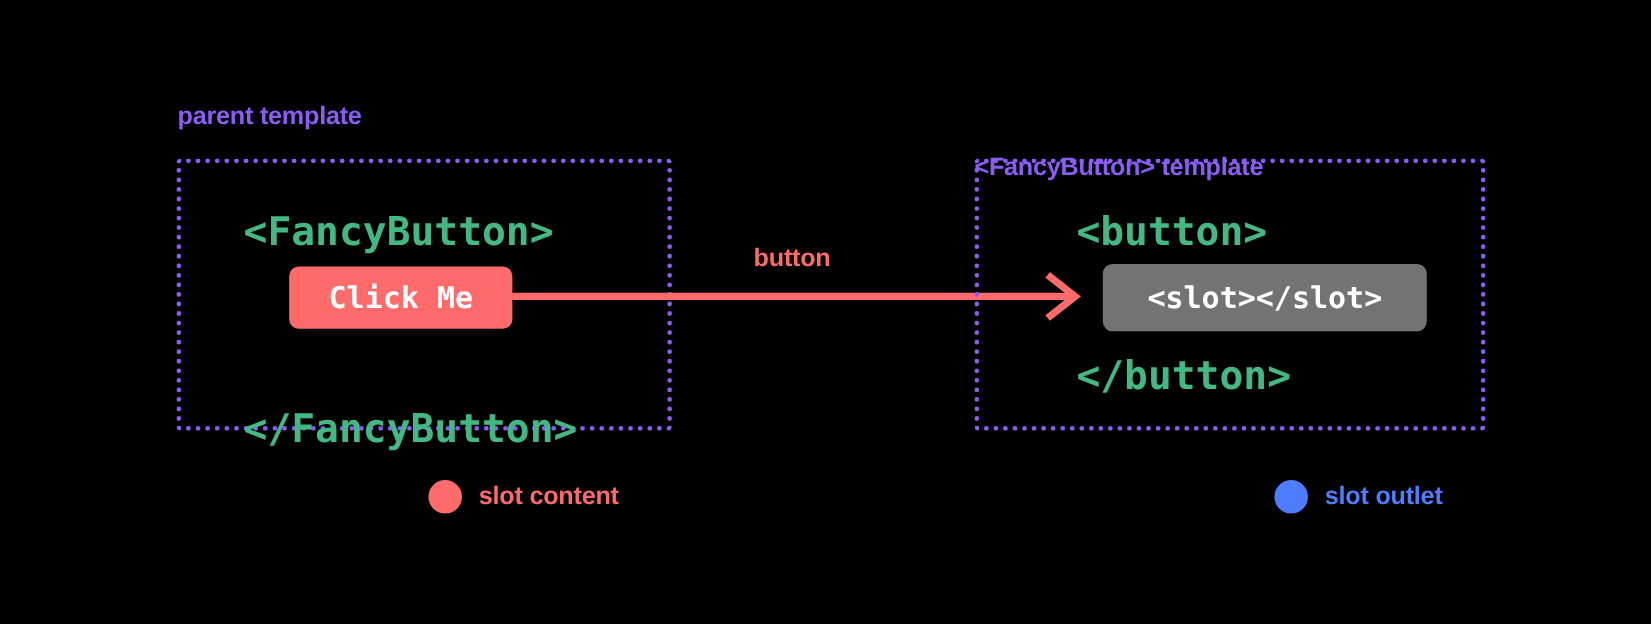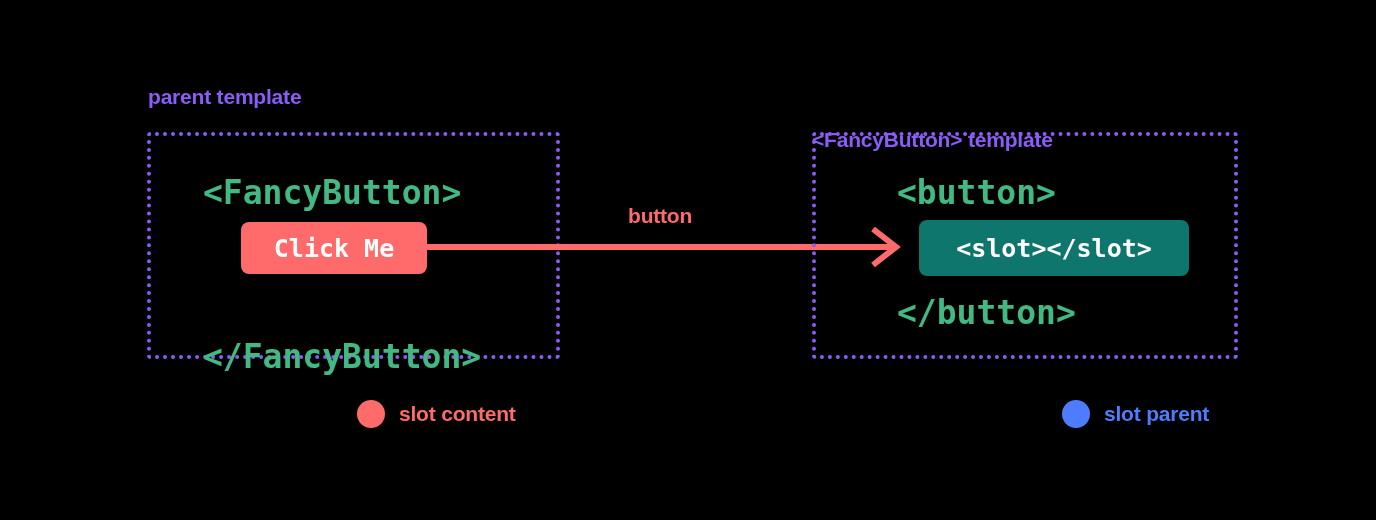--- a/index.html
+++ b/index.html
@@ -74,21 +74,21 @@
     white-space: nowrap;
     box-sizing: border-box;
     margin-left: 22px;
   }
   #chip-click-me {
     left: 219px; top: 222px; width: 186px; height: 52px;
     background: #ff6b6b;
   }
   #chip-slot {
     left: 897px; top: 220px; width: 270px; height: 56px;
-    background: #0f766e;
+    background: #737373;
   }
 
   
   #arrow-svg {
     position: absolute;
     left: 400px;
     top: 226px;
     width: 510px;
     height: 42px;
     overflow: visible;
@@ -165,16 +165,16 @@
 
   <div class="code-tag" id="tag-button-close">&lt;/button&gt;</div>
 
   <div class="legend-item" id="legend-slot-content">
     <span class="legend-dot"></span>
     <span class="legend-label">slot content</span>
   </div>
 
   <div class="legend-item" id="legend-slot-outlet">
     <span class="legend-dot"></span>
-    <span class="legend-label">slot parent</span>
+    <span class="legend-label">slot outlet</span>
   </div>
 
 </div>
 
 </body></html>

